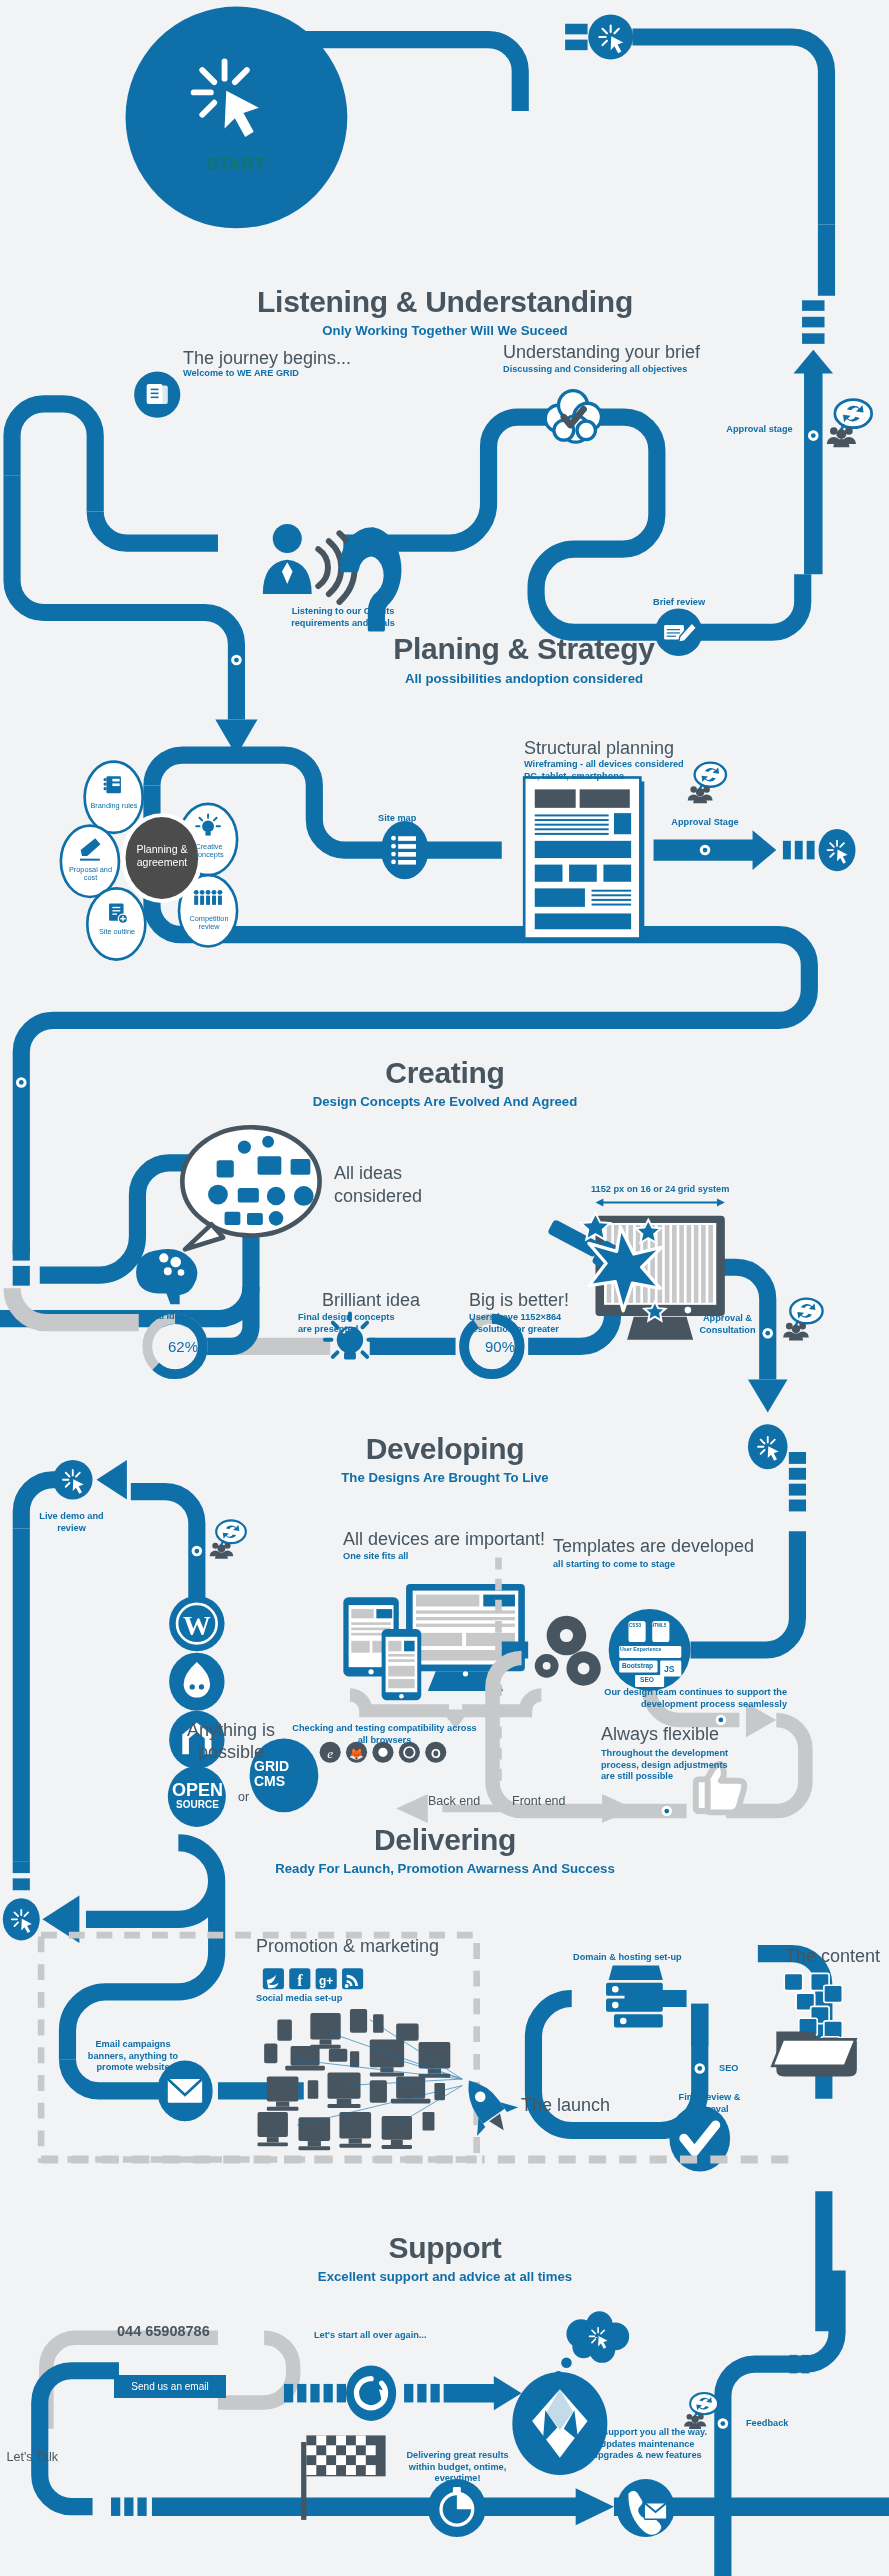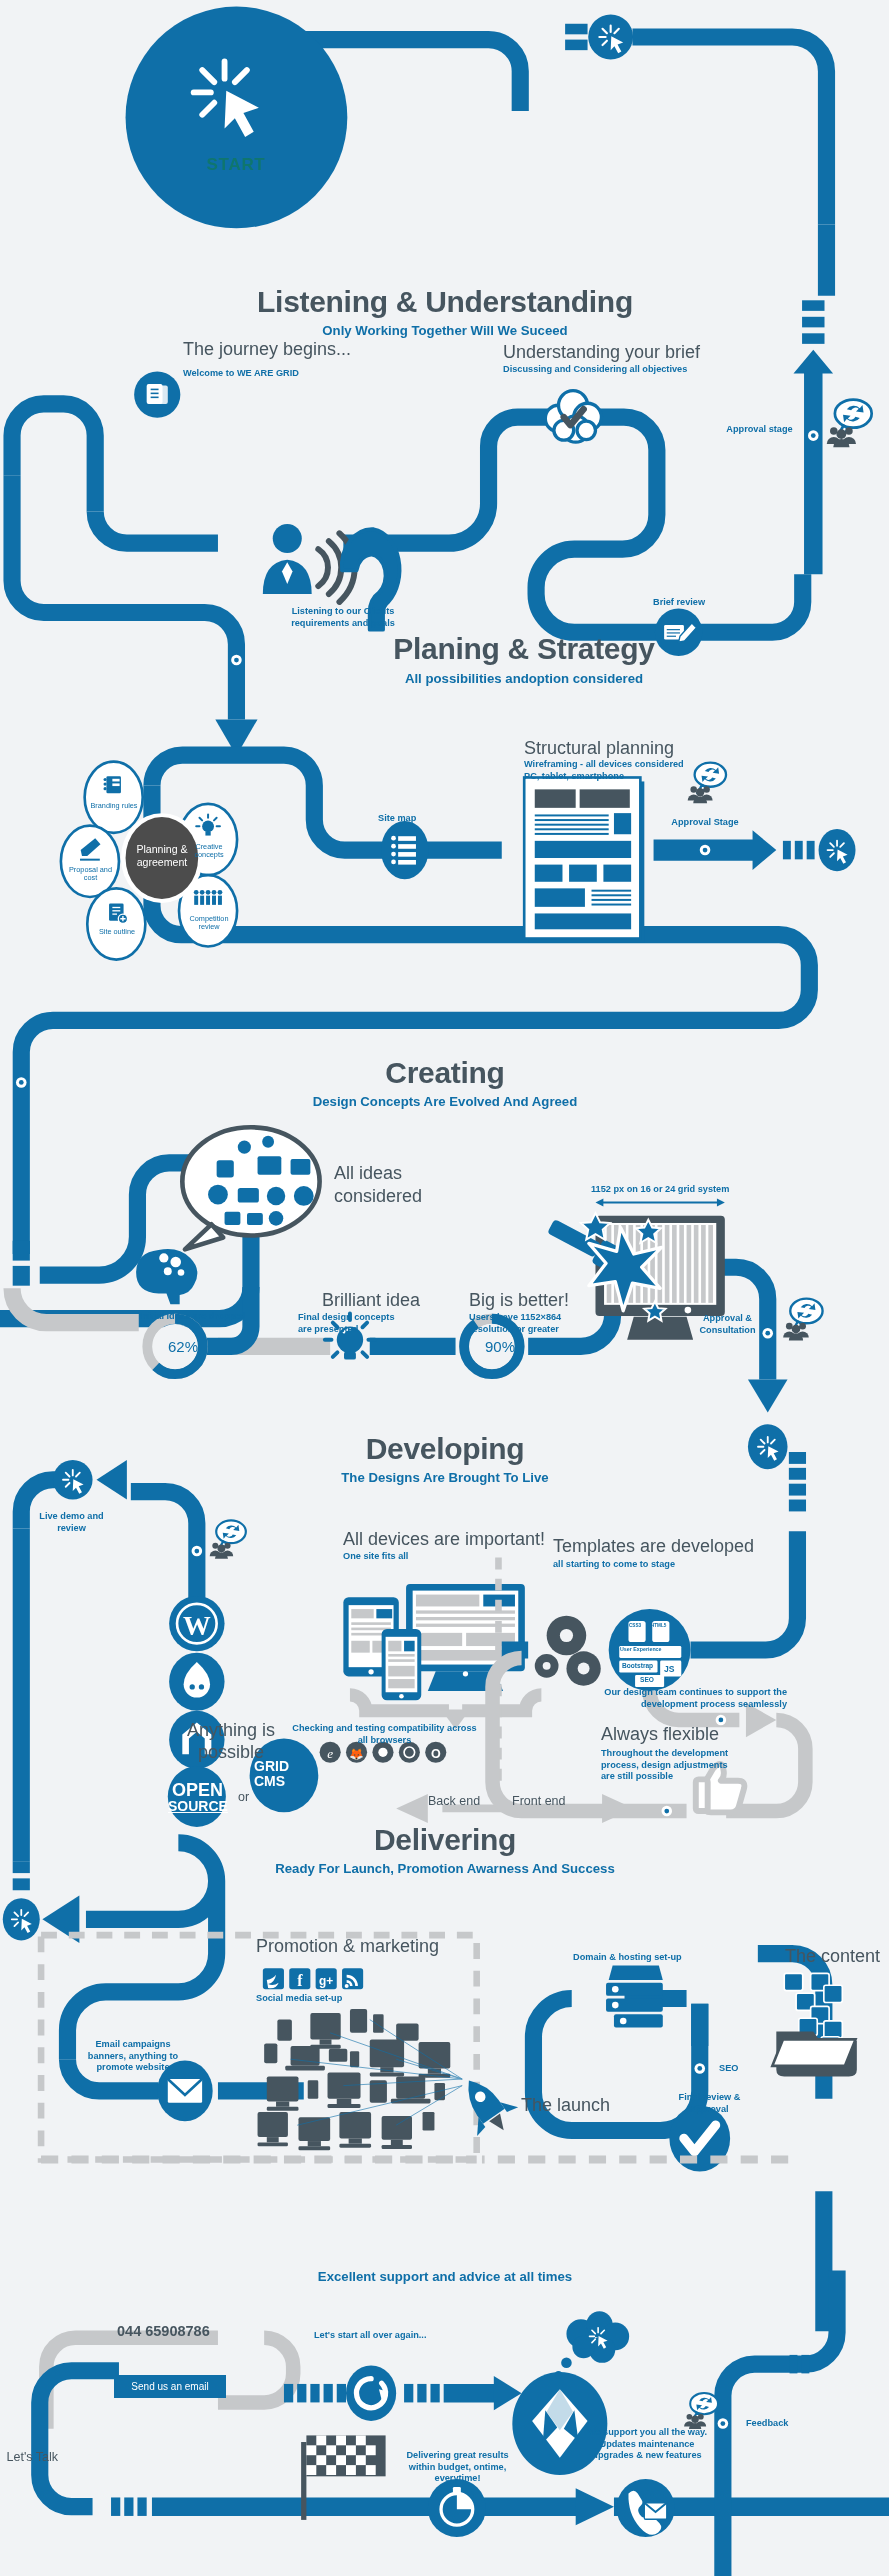--- a/index.html
+++ b/index.html
@@ -853,21 +853,21 @@
     <path d="M-2 -8 l17 14 l17 -14" fill="none" stroke="#0f6fa8" stroke-width="3"></path>
   </g>
 
 </svg>
 
 <div class="lbl bigcircle-label" style="left:183px; top:155px; width:106px;">START</div>
 
 <div class="lbl h1 ctr" style="left:214px; top:285px; width:462px;">Listening &amp; Understanding</div>
 <div class="lbl sub ctr" style="left:214px; top:323px; width:462px;">Only Working Together Will We Suceed</div>
 
-<div class="lbl nm" style="left:183px; top:339px;">The journey begins...</div>
+<div class="lbl nm" style="left:183px; top:348px;">The journey begins...</div>
 <div class="lbl sm" style="left:183px; top:368px;">Welcome to WE ARE GRID</div>
 
 <div class="lbl sm ctr" style="left:264px; top:606px; width:158px;">Listening to our Clients requirements and goals</div>
 
 <div class="lbl nm" style="left:503px; top:342px;">Understanding your brief</div>
 <div class="lbl sm" style="left:503px; top:364px;">Discussing and Considering all objectives</div>
 
 <div class="lbl sm" style="left:653px; top:597px;">Brief review</div>
 
 <div class="lbl sm ctr" style="left:723px; top:424px; width:73px;">Approval stage</div>
@@ -912,21 +912,21 @@
 
 <div class="lbl h1 ctr" style="left:214px; top:1432px; width:462px;">Developing</div>
 <div class="lbl sub ctr" style="left:214px; top:1470px; width:462px;">The Designs Are Brought To Live</div>
 
 <div class="lbl sm ctr" style="left:32px; top:1511px; width:79px;">Live demo and review</div>
 
 <div class="lbl nm ctr" style="left:186px; top:1720px; width:90px; line-height:1.2;">Anything is possible</div>
 
 <div class="opensrc" style="left:168px; top:1781px; width:59px;">
   <span style="font-size:18px;font-weight:bold;">OPEN</span><br>
-  <span style="font-size:14px;font-weight:bold;text-decoration:underline;">SOURCE</span>
+  <span style="font-size:10px;font-weight:bold;">SOURCE</span>
 </div>
 <div class="lbl gry" style="left:238px; top:1790px;">or</div>
 <div class="gridcms" style="left:254px; top:1759px; width:59px;">
   <span>GRID</span><br><span>CMS</span>
 </div>
 
 <div class="lbl nm" style="left:343px; top:1529px;">All devices are important!</div>
 <div class="lbl sm" style="left:343px; top:1551px;">One site fits all</div>
 
 <div class="lbl sm ctr" style="left:290px; top:1723px; width:189px;">Checking and testing compatibility across all browsers</div>
@@ -960,20 +960,21 @@
 <div class="lbl nm" style="left:521px; top:2095px;">The launch</div>
 
 <div class="lbl sm" style="left:573px; top:1952px;">Domain &amp; hosting set-up</div>
 
 <div class="lbl sm" style="left:719px; top:2063px;">SEO</div>
 
 <div class="lbl sm ctr" style="left:673px; top:2092px; width:73px;">Final review &amp; approval</div>
 
 <div class="lbl nm" style="left:785px; top:1946px;">The content</div>
 
+<div class="lbl h1 ctr" style="left:214px; top:2231px; width:462px;">Support</div>
 <div class="lbl sub ctr" style="left:214px; top:2269px; width:462px;">Excellent support and advice at all times</div>
 
 <div class="lbl sm" style="left:314px; top:2330px;">Let's start  all over again...</div>
 
 <div class="lbl sm" style="left:746px; top:2418px;">Feedback</div>
 
 <div class="phone" style="left:117px; top:2323px;">044 65908786</div>
 
 <button class="pillbtn" style="left:114px; top:2375px; width:112px;">Send us an email</button>
 

